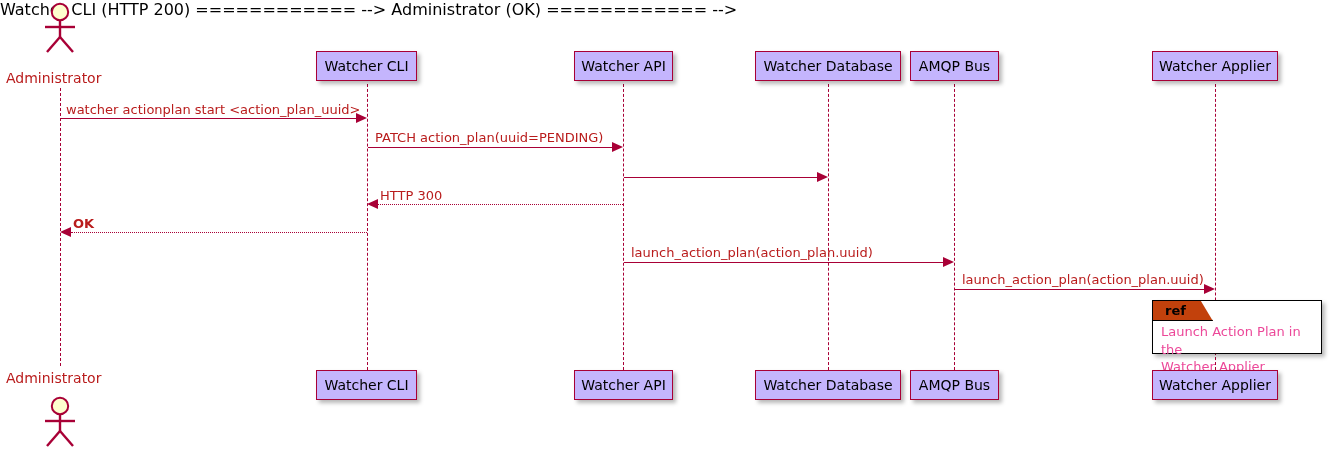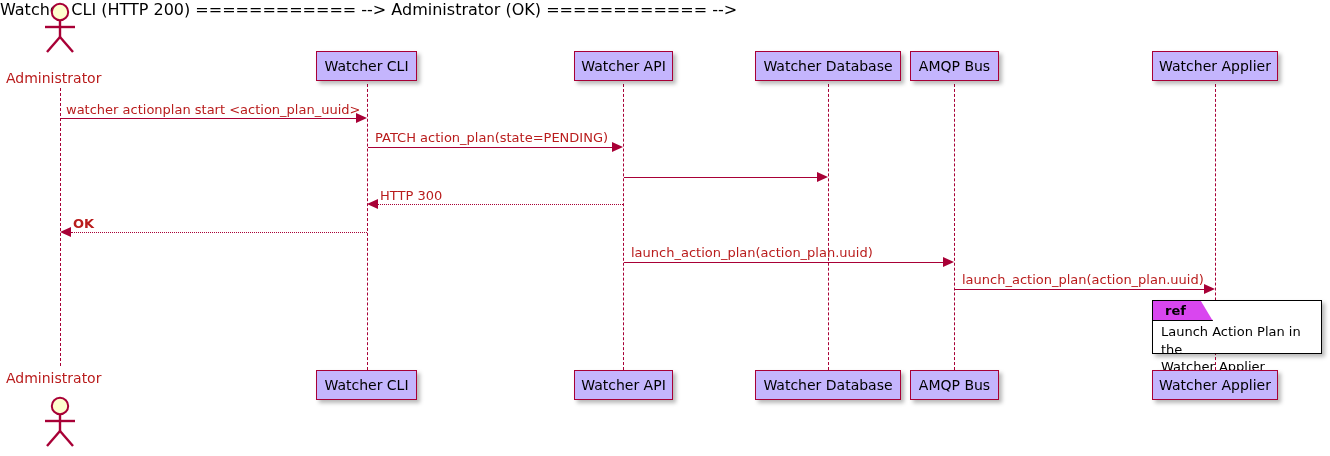--- a/index.html
+++ b/index.html
@@ -92,39 +92,39 @@
     background: #FFFFFF;
     border: 1.5px solid #000000;
     box-shadow: 3px 3px 4px rgba(0,0,0,0.28);
     box-sizing: border-box;
   }
   .ref-tab {
     position: absolute;
     left: 0;
     top: 0;
     height: 20px;
-    background: #d946ef;
+    background: #c2410c;
     border-right: 1.5px solid #000000;
     border-bottom: 1.5px solid #000000;
     padding: 0 26px 0 12px;
     font-size: 13px;
     font-weight: bold;
     color: #000000;
     display: flex;
     align-items: center;
     box-sizing: border-box;
     clip-path: polygon(0 0, calc(100% - 12px) 0, 100% 100%, 0 100%);
   }
   .ref-body {
     position: absolute;
     left: 8px;
     top: 22px;
     right: 6px;
     font-size: 13px;
-    color: #000000;
+    color: #ec4899;
     line-height: 1.35;
   }
 </style>
 </head>
 <body>
 
 <div id="diagram">
 
   
   <div class="lifeline" style="left:60px;  top:88px;  height:278px;"></div>
@@ -164,21 +164,21 @@
   <div class="participant" style="left:1152px;top:51px; width:126px; height:30px;">
     <span>Watcher Applier</span>
   </div>
 
   
   <div class="msg-label" style="left:66px; top:102px;">watcher actionplan start &lt;action_plan_uuid&gt;</div>
   <div class="msg-line" style="left:61px; top:118px; width:295px;"></div>
   <div class="arrowhead right" style="left:356px; top:113px;"></div>
 
   
-  <div class="msg-label" style="left:375px; top:130px;">PATCH action_plan(state=PENDING)</div>
+  <div class="msg-label" style="left:375px; top:130px;">PATCH action_plan(uuid=PENDING)</div>
   <div class="msg-line" style="left:368px; top:147px; width:244px;"></div>
   <div class="arrowhead right" style="left:612px; top:142px;"></div>
 
   
   <div class="msg-line" style="left:624px; top:177px; width:193px;"></div>
   <div class="arrowhead right" style="left:817px; top:172px;"></div>
 
    Watcher CLI (HTTP 200) ============ --&gt;
   <div class="msg-label" style="left:380px; top:188px;">HTTP 300</div>
   <div class="msg-line dotted" style="left:378px; top:204px; width:245px;"></div>

